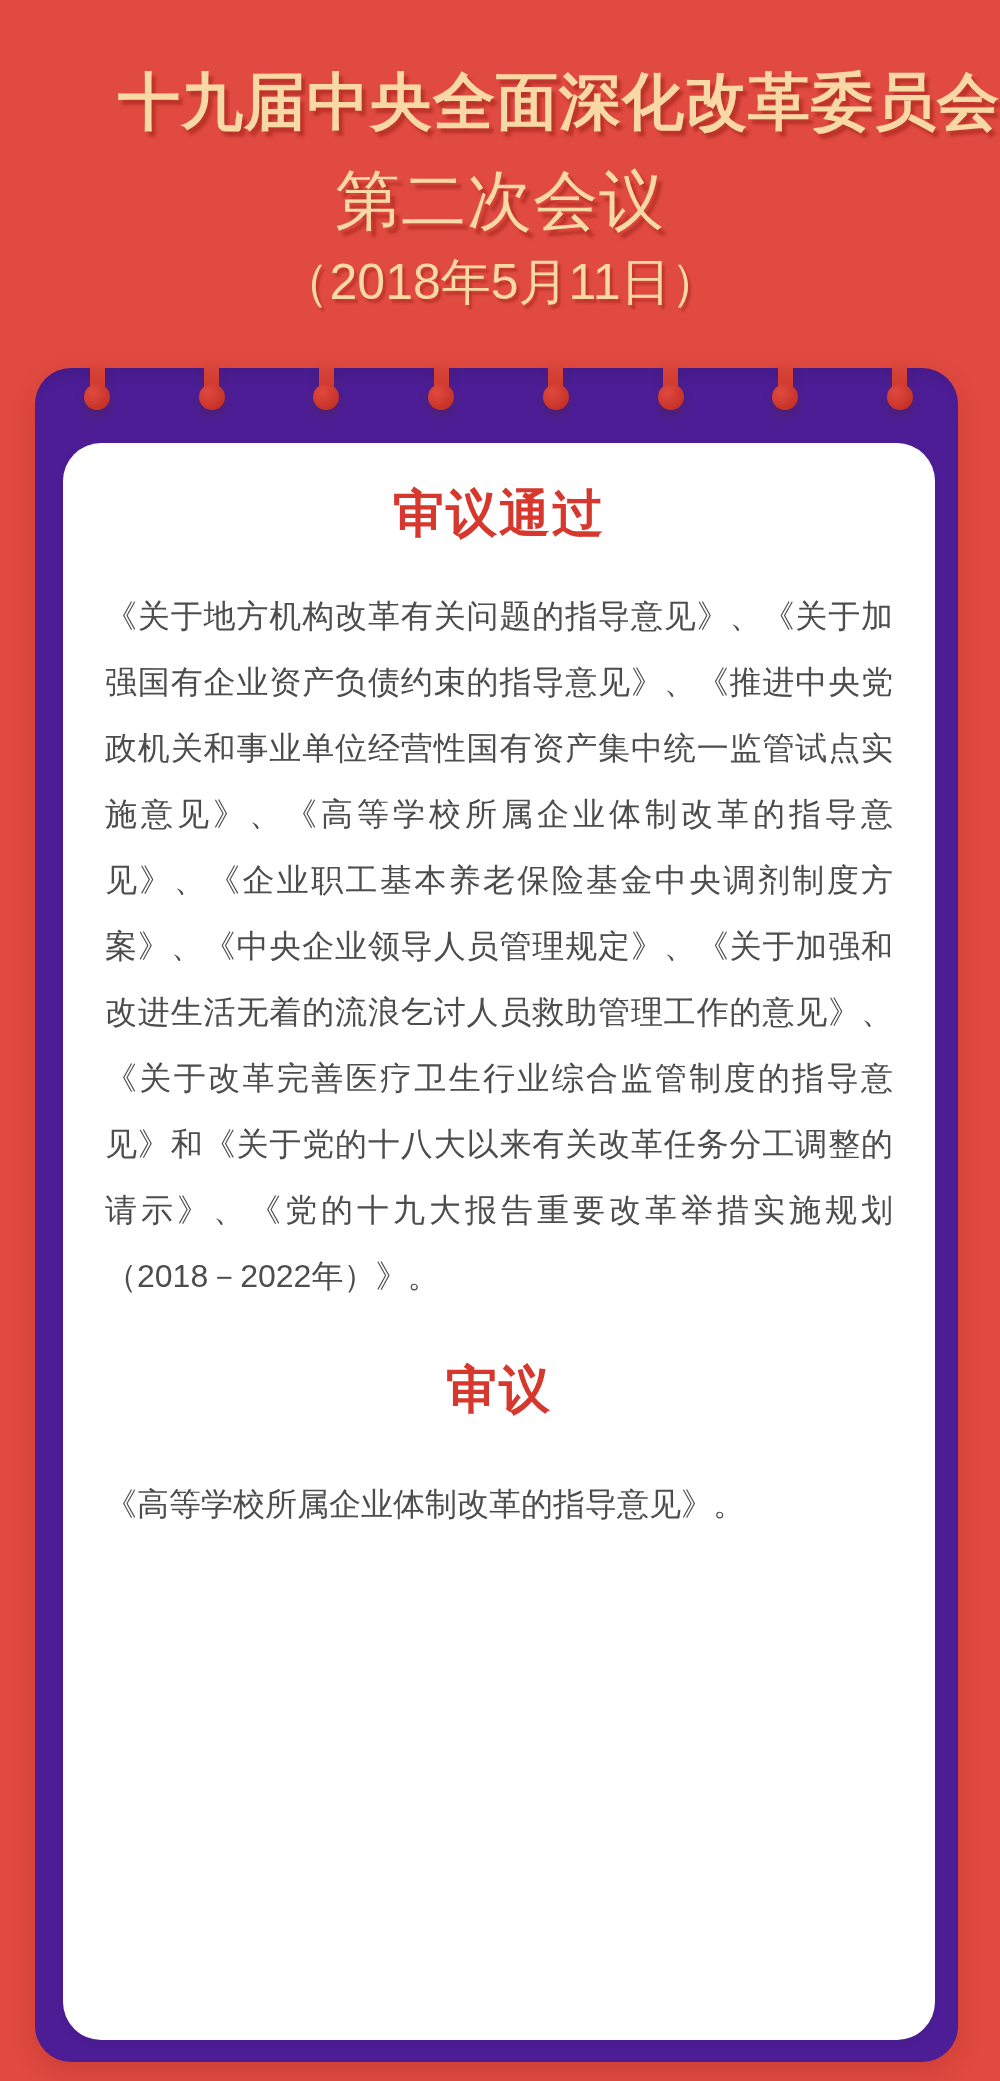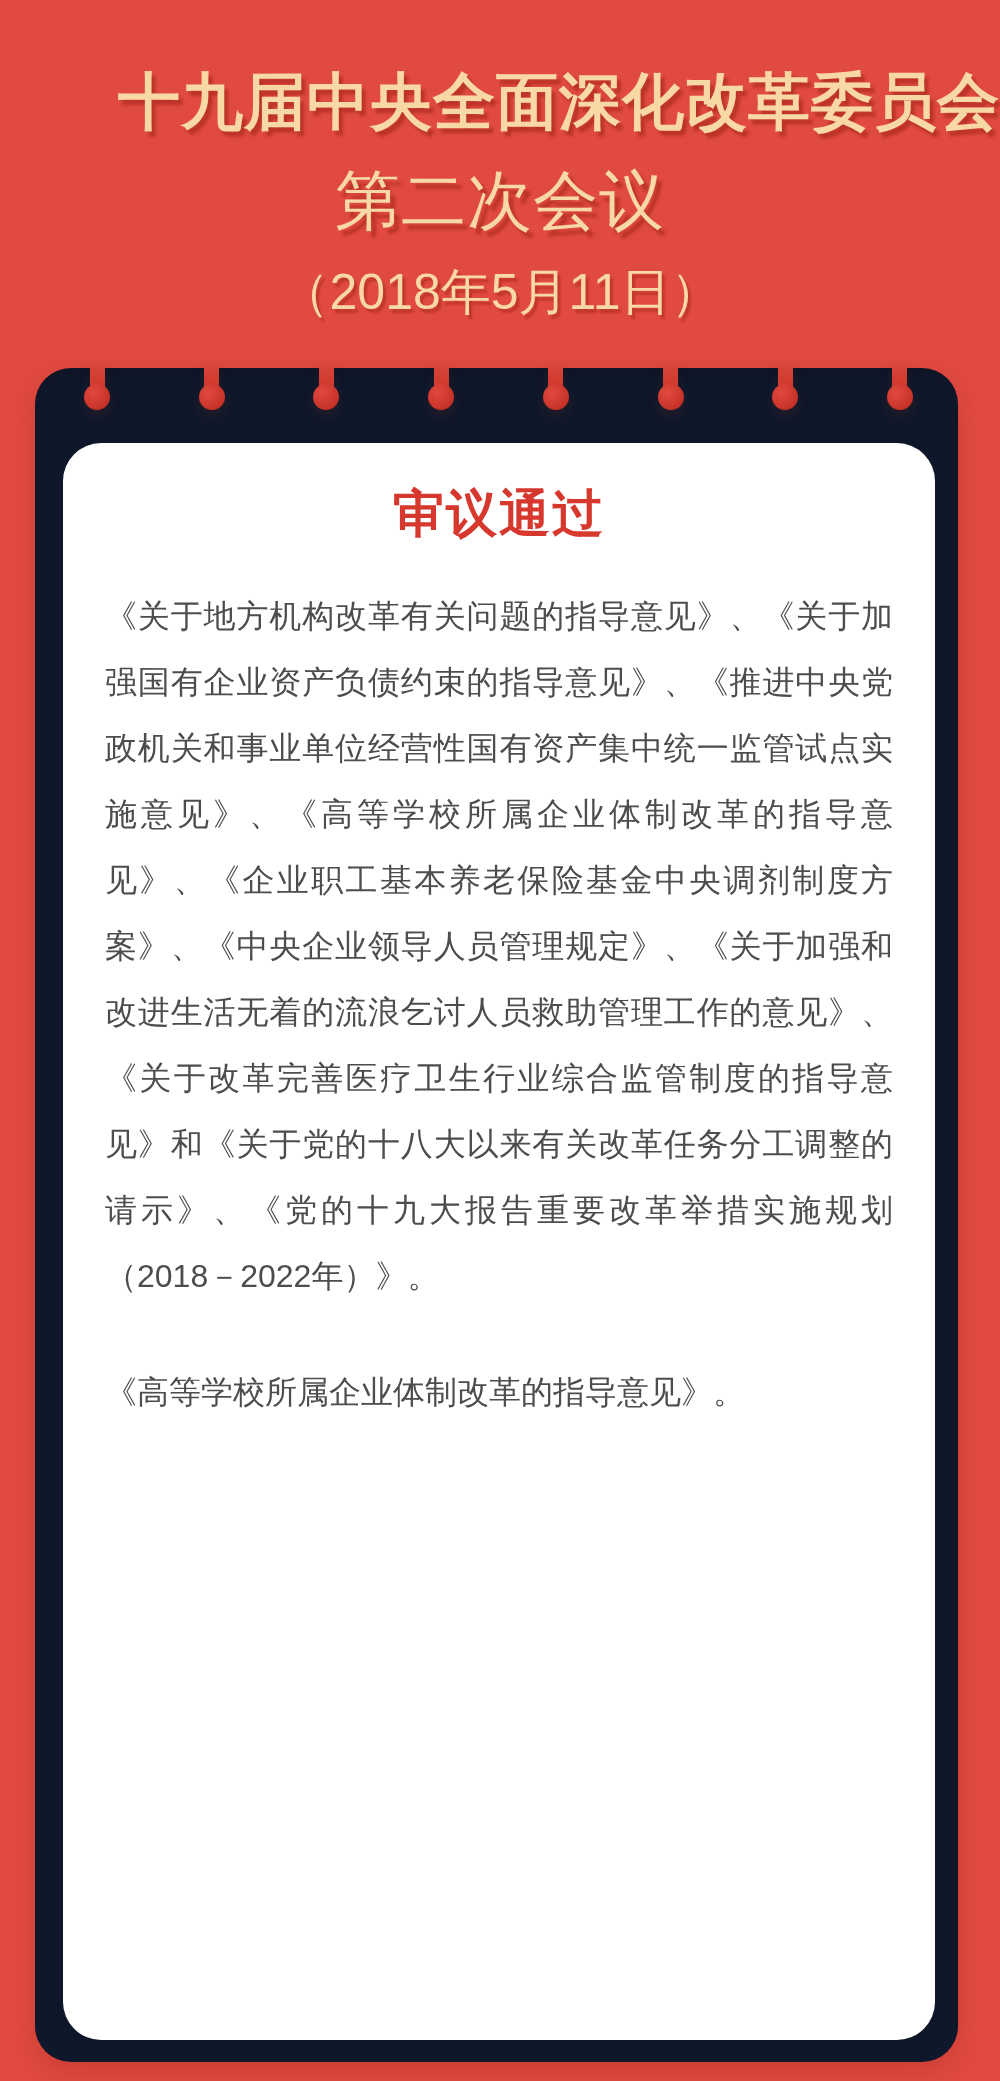--- a/index.html
+++ b/index.html
@@ -35,35 +35,35 @@
   }
   .title-line2 {
     margin-top: 20px;
     font-size: 65px;
     font-weight: 400;
     letter-spacing: 1px;
     line-height: 78px;
     text-shadow: 5px 6px 3px rgba(158, 32, 24, 0.55);
   }
   .title-date {
-    margin-top: 20px;
+    margin-top: 10px;
     font-size: 50px;
     font-weight: normal;
     line-height: 64px;
     text-shadow: 3px 4px 2px rgba(158, 32, 24, 0.45);
   }
 
   
   .paper {
     position: absolute;
     left: 35px;
     top: 368px;
     width: 923px;
     height: 1694px;
-    background: #0f172a;
+    background: #4c1d95;
     border-radius: 36px;
     box-shadow: inset 0 16px 18px -14px rgba(0, 0, 0, 0.14),
                 0 10px 24px rgba(130, 22, 16, 0.20);
   }
 
   
   .pin {
     position: absolute;
     top: -2px;
     width: 26px;
@@ -171,19 +171,20 @@
       </div>
 
     <div class="card">
 
       <div class="section">
         <div class="section-heading">审议通过</div>
         <div class="section-body">《关于地方机构改革有关问题的指导意见》、《关于加强国有企业资产负债约束的指导意见》、《推进中央党政机关和事业单位经营性国有资产集中统一监管试点实施意见》、《高等学校所属企业体制改革的指导意见》、《企业职工基本养老保险基金中央调剂制度方案》、《中央企业领导人员管理规定》、《关于加强和改进生活无着的流浪乞讨人员救助管理工作的意见》、《关于改革完善医疗卫生行业综合监管制度的指导意见》和《关于党的十八大以来有关改革任务分工调整的请示》、《党的十九大报告重要改革举措实施规划（2018－2022年）》。</div>
       </div>
 
       <div class="section">
+        <div class="section-heading">审议</div>
         <div class="section-body">《高等学校所属企业体制改革的指导意见》。</div>
       </div>
 
     </div>
   </div>
 
 </div>
 
 </body></html>

